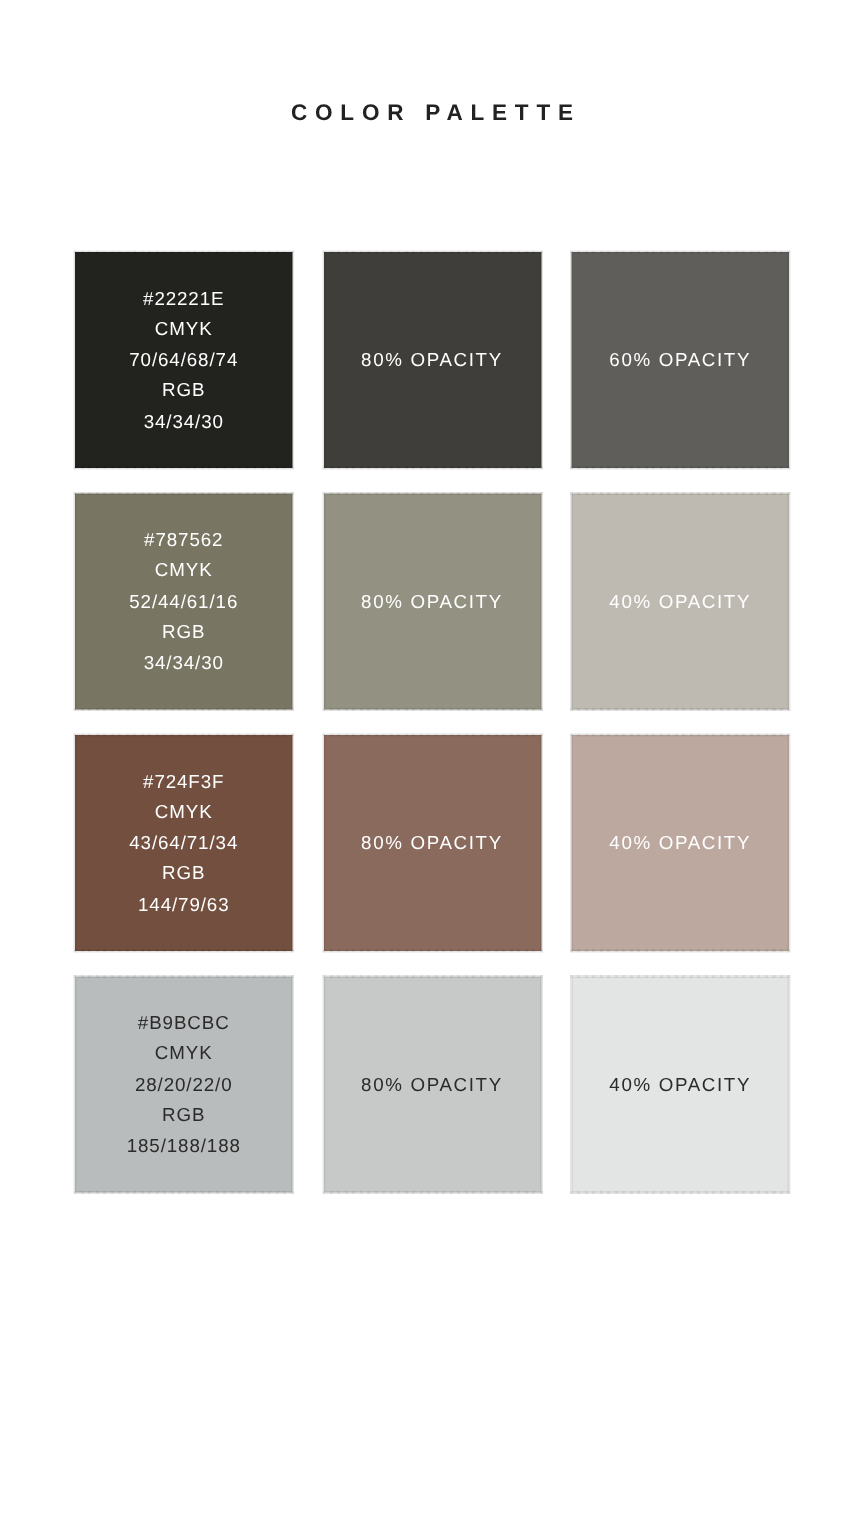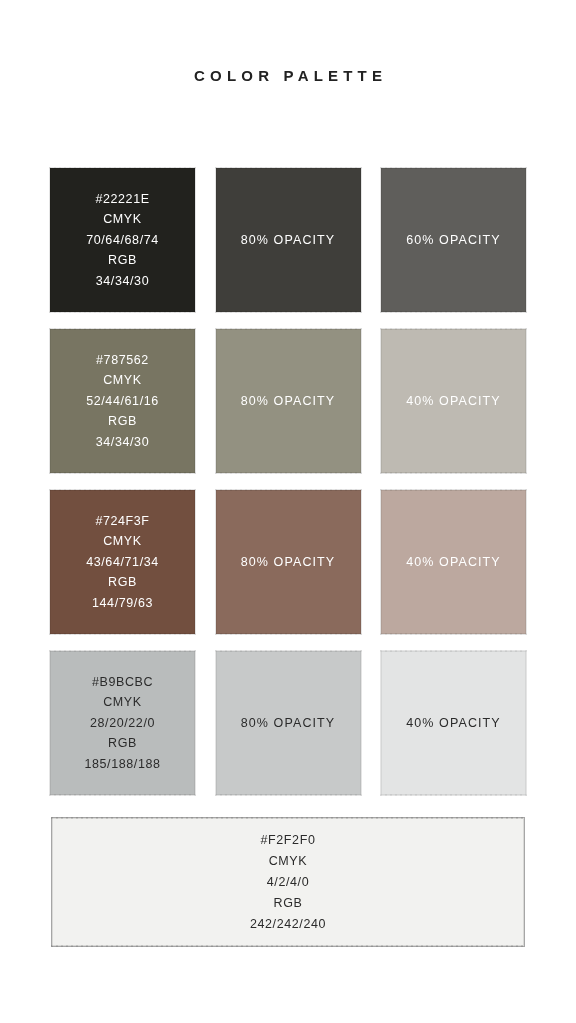--- a/index.html
+++ b/index.html
@@ -218,23 +218,14 @@
       <div class="swatch" style="background-color: rgb(199, 201, 201); color: rgb(43, 43, 43);">
         <span class="opacity-label">80% OPACITY</span>
       </div>
       <div class="swatch" style="background-color: rgb(227, 228, 228); color: rgb(43, 43, 43);">
         <span class="opacity-label">40% OPACITY</span>
       </div>
     </div>
 
   </div>
 
-  <div class="wide-wrap">
-    <div class="swatch-wide" style="background-color: rgb(242, 242, 240); color: rgb(43, 43, 43);">
-      <span class="line">#F2F2F0</span>
-      <span class="line">CMYK</span>
-      <span class="line">4/2/4/0</span>
-      <span class="line">RGB</span>
-      <span class="line">242/242/240</span>
-    </div>
-  </div>
 
 </div>
 
 </body></html>

